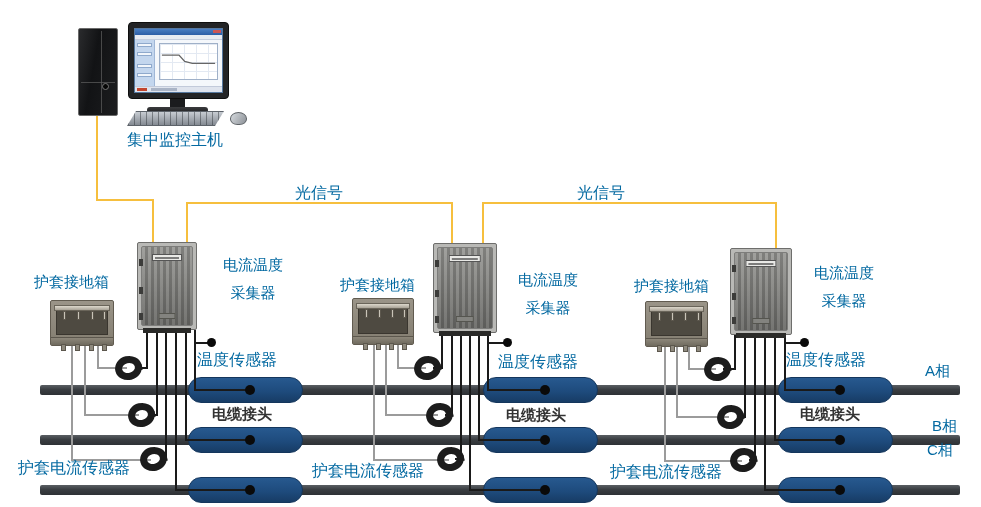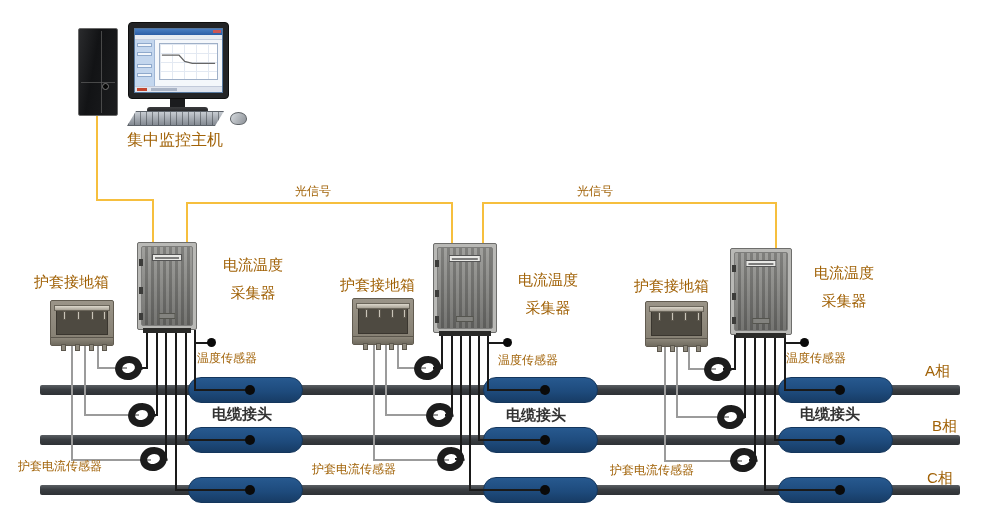--- a/index.html
+++ b/index.html
@@ -1,21 +1,21 @@
 <!DOCTYPE html>
 <html><head>
 <meta charset="utf-8">
 <style>
   * { margin:0; padding:0; box-sizing:border-box; }
   html,body { width:981px; height:507px; background:#fff; font-family:"Liberation Sans","DejaVu Sans",sans-serif; }
   #stage { position:relative; width:981px; height:507px; background:#fff; overflow:hidden; }
 
-  .lbl { position:absolute; color:#a16207; white-space:nowrap; z-index:40; }
+  .lbl { position:absolute; color:#0369a1; white-space:nowrap; z-index:40; }
   .lbl-15 { font-size:15px; }
-  .lbl-14 { font-size:12px; }
+  .lbl-14 { font-size:16px; }
   .lbl-bold { font-weight:bold; color:#333; }
 
   
   .yv,.yh { position:absolute; background:#f6bf3e; z-index:6; }
   .yv { width:2px; } .yh { height:2px; }
   .gv,.gh { position:absolute; background:#9b9b9b; z-index:7; }
   .gv { width:2px; } .gh { height:2px; }
   .kv,.kh { position:absolute; background:#1a1a1a; z-index:12; }
   .kv { width:2px; } .kh { height:2px; }
 
@@ -324,15 +324,15 @@
   <div class="lbl lbl-15 lbl-bold" style="left:212px;top:405px">电缆接头</div>
   <div class="lbl lbl-15 lbl-bold" style="left:506px;top:406px">电缆接头</div>
   <div class="lbl lbl-15 lbl-bold" style="left:800px;top:405px">电缆接头</div>
 
   <div class="lbl lbl-14" style="left:18px;top:458px">护套电流传感器</div>
   <div class="lbl lbl-14" style="left:312px;top:461px">护套电流传感器</div>
   <div class="lbl lbl-14" style="left:610px;top:462px">护套电流传感器</div>
 
   <div class="lbl lbl-15" style="left:925px;top:362px">A相</div>
   <div class="lbl lbl-15" style="left:932px;top:417px">B相</div>
-  <div class="lbl lbl-15" style="left:927px;top:469px">C相</div>
+  <div class="lbl lbl-15" style="left:927px;top:441px">C相</div>
 
 </div>
 
 </body></html>

